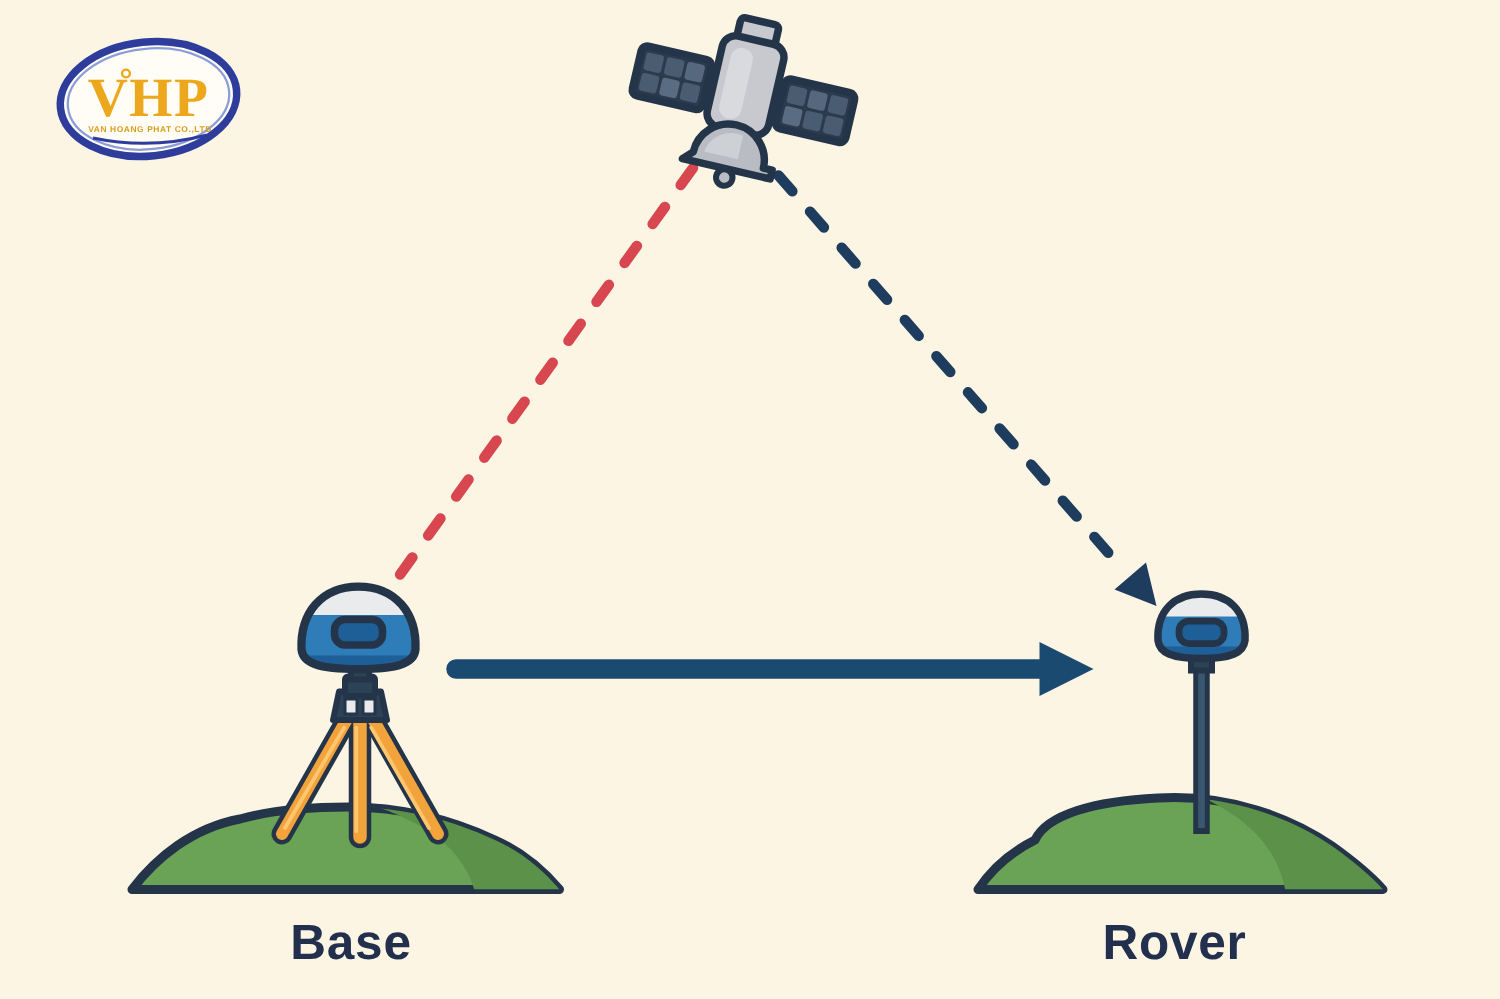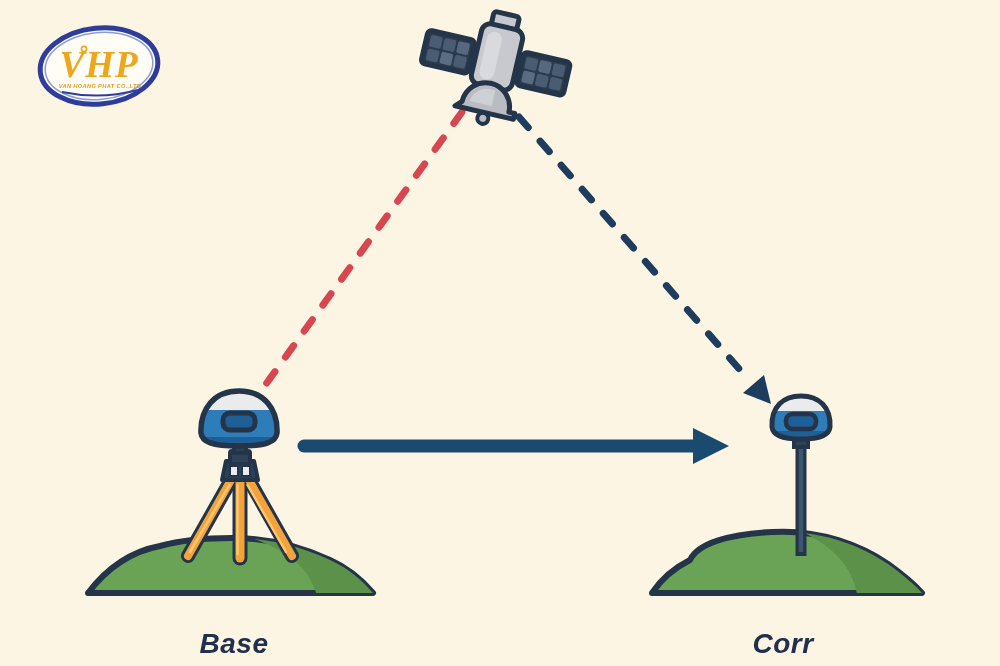--- a/index.html
+++ b/index.html
@@ -2,32 +2,31 @@
 <html><head>
 <meta charset="utf-8">
 <style>
   html,body{margin:0;padding:0;}
   .canvas{
     position:relative;
     width:1000px;height:666px;
     background:#fcf5e4;
     overflow:hidden;
     font-family:"Liberation Sans", sans-serif;
-    font-style:italic;
   }
   .scene{position:absolute;left:0;top:0;}
   .lbl{
     position:absolute;
     transform:translateX(-50%);
     color:#22304e;
     font-weight:700;
     white-space:nowrap;
     letter-spacing:0.5px;
   }
-  .station-label{font-size:28px;top:628px;}
+  .station-label{font-size:33px;top:609px;}
   .arrow-label{font-size:33px;top:464px;}
 </style>
 </head>
 <body>
 
 <div class="canvas">
 
   <svg class="scene" width="1000" height="666" viewBox="0 0 1000 666">
     <defs>
       <clipPath id="clipHillL">
@@ -152,15 +151,15 @@
         <ellipse cx="99" cy="66" rx="54" ry="33.5" fill="none" stroke="#6d84cf" stroke-width="1.5" opacity="0.8"></ellipse>
       </g>
       <text x="99" y="77" text-anchor="middle" font-family="Liberation Serif, serif" font-weight="bold" font-size="37" fill="#eca71c" letter-spacing="1">VHP</text>
       <circle cx="84" cy="49" r="2.6" fill="none" stroke="#eca71c" stroke-width="1.6"></circle>
       <text x="100" y="88" text-anchor="middle" font-family="Liberation Sans, sans-serif" font-weight="bold" font-size="5.6" fill="#d99c1b" letter-spacing="0.4">VAN HOANG PHAT CO.,LTD</text>
       <path d="M 62,92 Q 100,100 138,90" fill="none" stroke="#2e3d9b" stroke-width="2"></path>
     </g>
   </svg>
 
   <div class="lbl station-label" style="left:234px;">Base</div>
-  <div class="lbl station-label" style="left:783px;">Corr</div>
+  <div class="lbl station-label" style="left:783px;">Rover</div>
 
 </div>
 
 </body></html>

